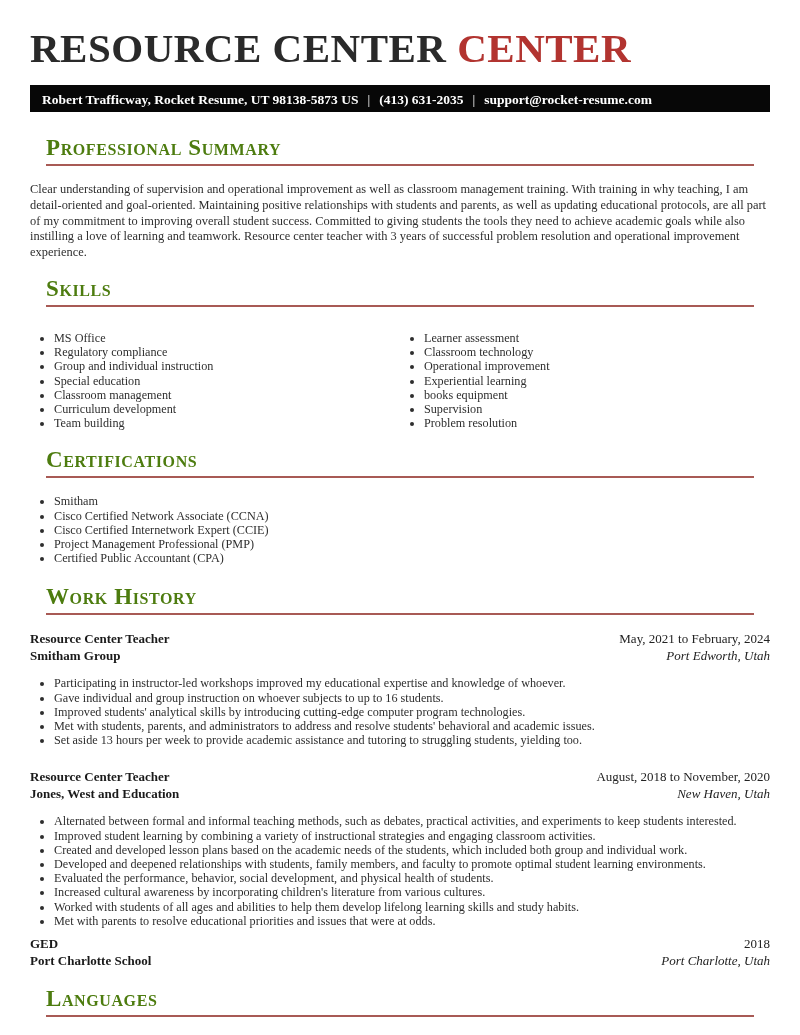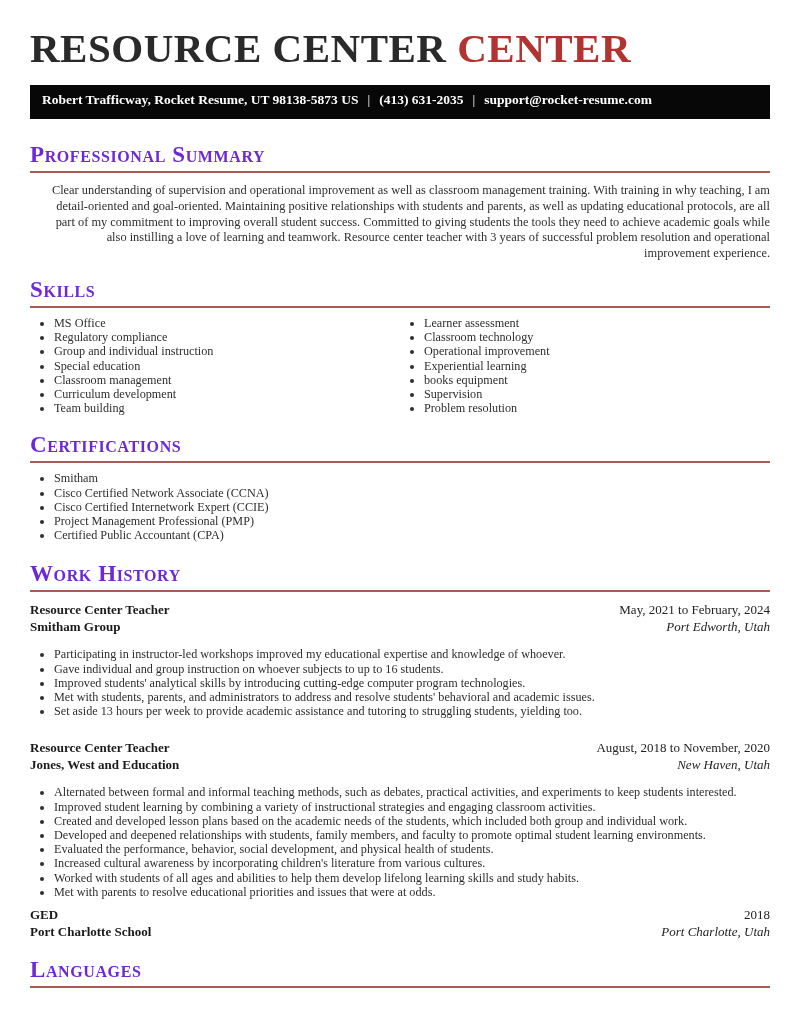--- a/index.html
+++ b/index.html
@@ -15,40 +15,40 @@
   
   h1 {
     margin: 0; font-size: 41px; line-height: 44px;
     font-weight: bold; letter-spacing: 0.5px; color: #2a2a2a;
     white-space: nowrap;
   }
   h1 .accent { color: #b23430; }
   .contact-bar {
     margin-top: 15px; background: #070707; color: #ffffff;
     font-size: 13.5px; font-weight: bold; line-height: 16px;
-    padding: 7px 12px; height: 34px;
+    padding: 7px 12px; height: 27px;
   }
   .contact-sep { margin: 0 9px; font-weight: normal; }
 
   
   section h2 {
     font-size: 23px; line-height: 24px; font-weight: bold;
-    font-variant: small-caps; letter-spacing: 0.6px; color: #6d28d9;
-    margin: 0; padding-bottom: 4px; border-bottom: 2px solid #a85a55;
+    font-variant: small-caps; letter-spacing: 0.6px; color: #4d7c0f;
+    margin: 16px; padding-bottom: 4px; border-bottom: 2px solid #a85a55;
   }
   .sec-summary h2        { margin-top: 24px; }
   .sec-skills h2         { margin-top: 16px; }
   .sec-certifications h2 { margin-top: 18px; }
   .sec-work h2           { margin-top: 20px; }
   .sec-education h2      { margin-top: 20px; }
   .sec-languages h2      { margin-top: 18px; }
 
   .summary-text {
-    margin: 10px 0 0 12px; font-size: 12.4px; line-height: 15.8px; color: #2e2e2e;
-    text-align: right;
+    margin: 10px 0 0 0; font-size: 12.4px; line-height: 15.8px; color: #2e2e2e;
+    text-align: left;
   }
 
   ul.dotlist {
     margin: 8px 0 0 0; padding-left: 24px;
     font-size: 12.2px; color: #2e2e2e;
   }
   ul.dotlist li { line-height: 14.2px; }
 
   .skills-cols { display: flex; }
   .skills-cols ul { width: 50%; }

